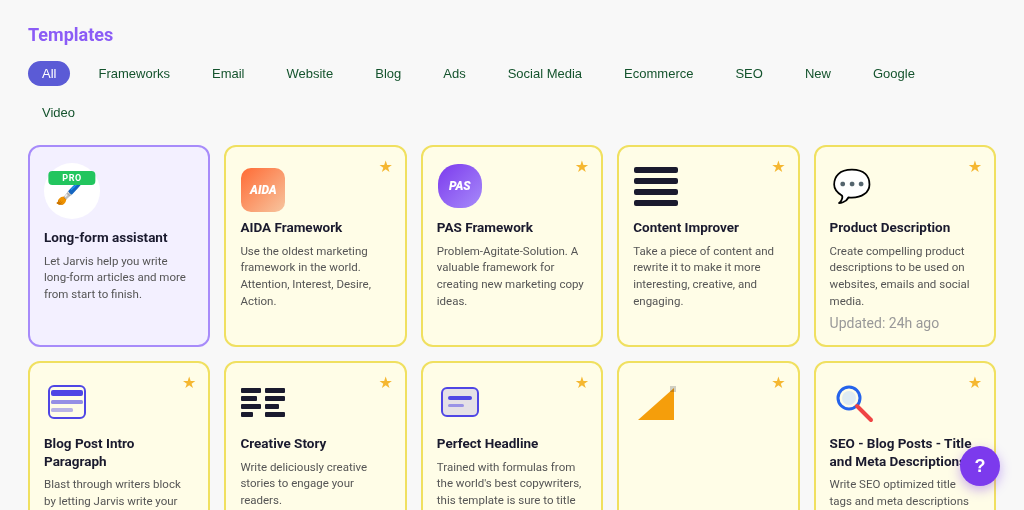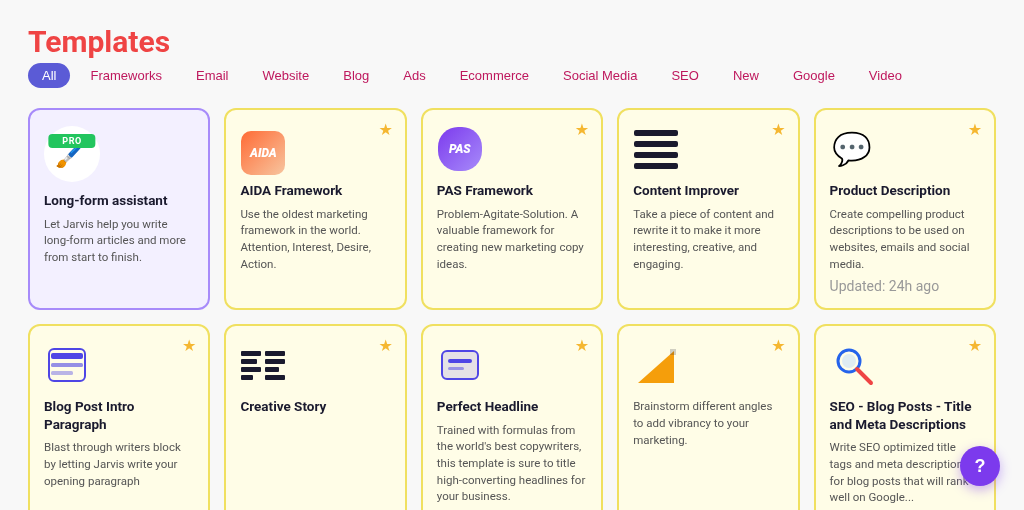--- a/index.html
+++ b/index.html
@@ -9,40 +9,40 @@
       color: #1a1a2e;
       min-height: 510px;
       overflow: hidden;
     }
     .page {
       padding: 24px 28px;
       max-width: 1024px;
       margin: 0 auto;
     }
     .page-title {
-      font-size: 30px;
+      font-size: 18px;
       font-weight: 700;
-      color: #ef4444;
-      margin-bottom: 4px;
+      color: #8b5cf6;
+      margin-bottom: 16px;
     }
     .filter-bar {
       display: flex;
-      gap: 6px;
+      gap: 14px;
       margin-bottom: 20px;
       align-items: center;
       flex-wrap: wrap;
     }
     .filter-btn {
       padding: 5px 14px;
       border-radius: 20px;
       border: none;
       background: transparent;
       font-size: 13px;
       cursor: pointer;
-      color: #be185d;
+      color: #14532d;
       font-weight: 500;
     }
     .filter-btn.active {
       background: #5b5bd6;
       color: #fff;
     }
     .cards-grid {
       display: grid;
       grid-template-columns: repeat(5, 1fr);
       gap: 14px;
@@ -242,22 +242,22 @@
 <div class="page">
   <h1 class="page-title">Templates</h1>
 
   <div class="filter-bar">
     <button class="filter-btn active">All</button>
     <button class="filter-btn">Frameworks</button>
     <button class="filter-btn">Email</button>
     <button class="filter-btn">Website</button>
     <button class="filter-btn">Blog</button>
     <button class="filter-btn">Ads</button>
+    <button class="filter-btn">Social Media</button>
     <button class="filter-btn">Ecommerce</button>
-    <button class="filter-btn">Social Media</button>
     <button class="filter-btn">SEO</button>
     <button class="filter-btn">New</button>
     <button class="filter-btn">Google</button>
     <button class="filter-btn">Video</button>
   </div>
 
   <div class="cards-grid" style="margin-bottom:14px;">
 
     <div class="card featured">
       <div class="featured-icon-wrapper">
@@ -339,20 +339,21 @@
           </div>
           <div class="block">
             <div class="ln" style="width:100%"></div>
             <div class="ln" style="width:100%"></div>
             <div class="ln" style="width:70%"></div>
             <div class="ln" style="width:100%"></div>
           </div>
         </div>
       </div>
       <div class="card-title">Creative Story</div>
+      <div class="card-desc">Write deliciously creative stories to engage your readers.</div>
     </div>
 
     <div class="card">
       <span class="card-star">★</span>
       <div class="card-icon">
         <svg viewBox="0 0 44 44" fill="none">
           <rect x="4" y="8" width="36" height="28" rx="5" fill="#4f46e5" opacity="0.15"></rect>
           <rect x="4" y="8" width="36" height="28" rx="5" stroke="#4f46e5" stroke-width="2"></rect>
           <rect x="10" y="16" width="24" height="4" rx="2" fill="#4f46e5"></rect>
           <rect x="10" y="24" width="16" height="3" rx="1.5" fill="#4f46e5" opacity="0.5"></rect>
@@ -365,21 +366,20 @@
     <div class="card">
       <span class="card-star">★</span>
       <div class="card-icon">
         <div class="angles-icon">
           <svg viewBox="0 0 44 44" fill="none" width="44" height="44">
             <polygon points="4,40 40,40 40,8" fill="#f59e0b"></polygon>
             <rect x="36" y="6" width="6" height="6" fill="#1a1a2e" opacity="0.2"></rect>
           </svg>
         </div>
       </div>
-      <div class="card-desc">Brainstorm different angles to add vibrancy to your marketing.</div>
     </div>
 
     <div class="card">
       <span class="card-star">★</span>
       <div class="card-icon">
         <div class="seo-icon">
           <svg viewBox="0 0 44 44" fill="none" width="44" height="44">
             <circle cx="18" cy="18" r="11" stroke="#2563eb" stroke-width="3" fill="none"></circle>
             <line x1="26" y1="26" x2="40" y2="40" stroke="#ef4444" stroke-width="4" stroke-linecap="round"></line>
             <circle cx="18" cy="18" r="7" fill="#bfdbfe" opacity="0.5"></circle>

